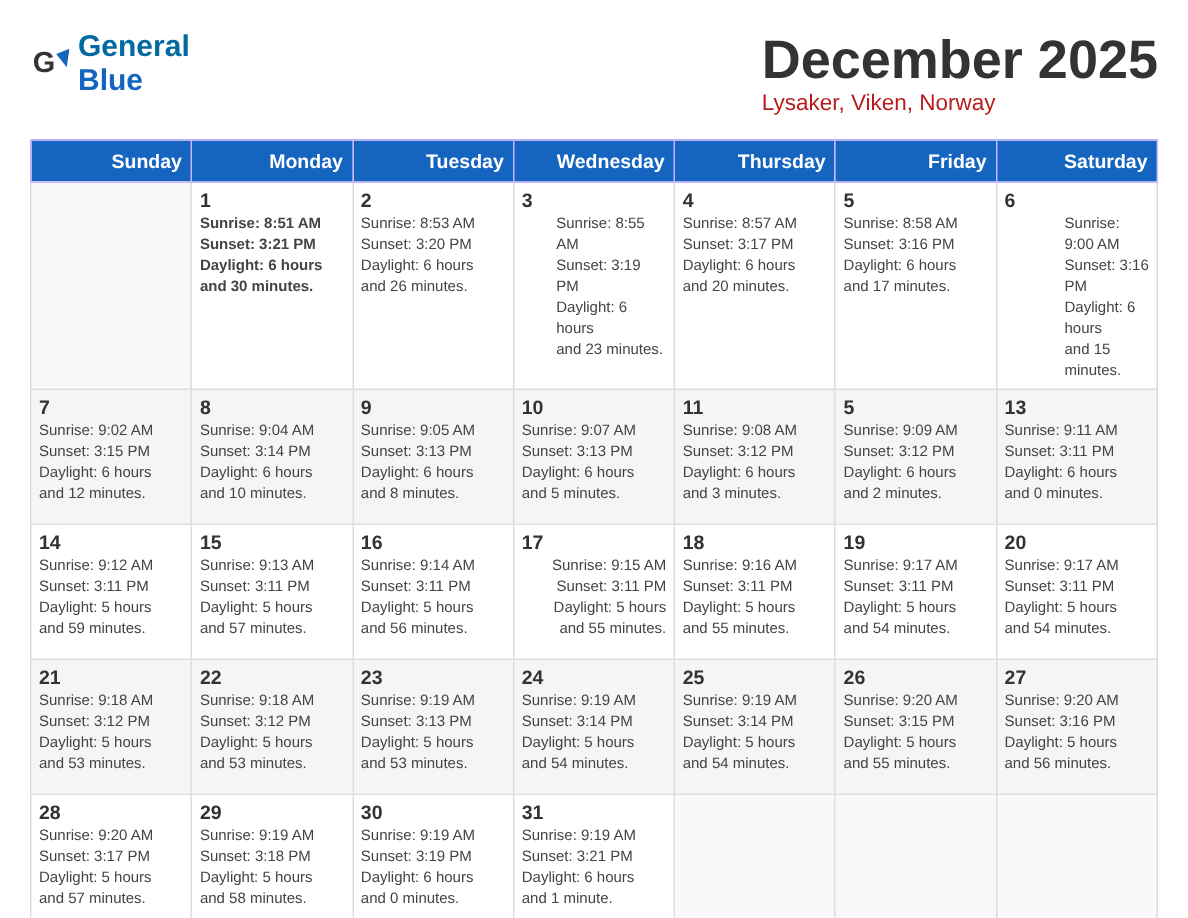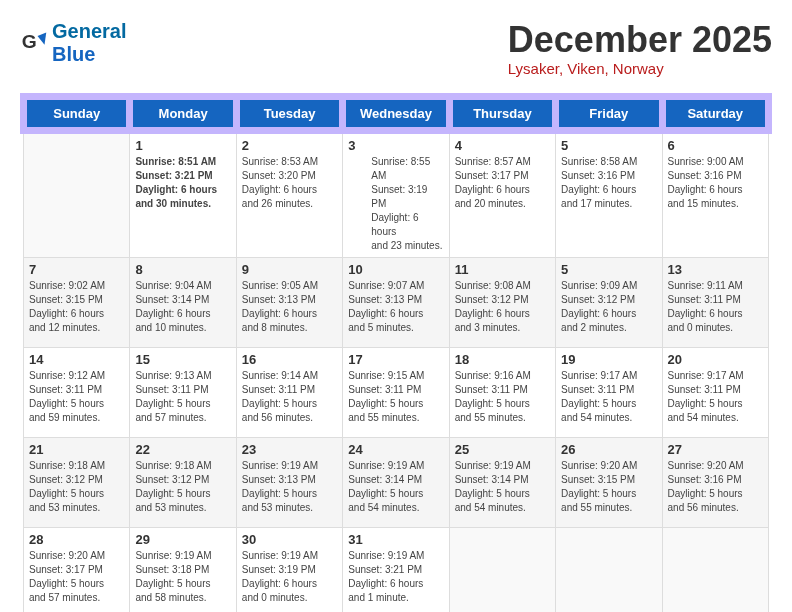--- a/index.html
+++ b/index.html
@@ -42,22 +42,22 @@
       width: 100%;
       border-collapse: collapse;
       table-layout: fixed;
     }
     th {
       background-color: #1565c0;
       color: #fff;
       font-size: 13px;
       font-weight: bold;
       padding: 6px 6px;
-      text-align: center;
-      border: 7px solid #c4b5fd;
+      text-align: right;
+      border: 1px solid #c4b5fd;
     }
     td {
       border: 1px solid #ddd;
       vertical-align: top;
       padding: 4px 5px;
       font-size: 10.5px;
       color: #333;
       height: 90px;
     }
     .day-number {
@@ -147,21 +147,21 @@
         </td>
         <td>
           <span class="day-number">5</span>
           <div class="day-info" style="white-space: pre-line;">Sunrise: 8:58 AM
 Sunset: 3:16 PM
 Daylight: 6 hours
 and 17 minutes.</div>
         </td>
         <td>
           <span class="day-number">6</span>
-          <div class="day-info" style="white-space: pre-line;">Sunrise: 9:00 AM
+          <div class="day-info" style="white-space: pre-line; margin-left: 40px;">Sunrise: 9:00 AM
 Sunset: 3:16 PM
 Daylight: 6 hours
 and 15 minutes.</div>
         </td>
       </tr>
       <tr>
         <td>
           <span class="day-number">7</span>
           <div class="day-info" style="white-space: pre-line;">Sunrise: 9:02 AM
 Sunset: 3:15 PM
@@ -228,21 +228,21 @@
         </td>
         <td>
           <span class="day-number">16</span>
           <div class="day-info" style="white-space: pre-line;">Sunrise: 9:14 AM
 Sunset: 3:11 PM
 Daylight: 5 hours
 and 56 minutes.</div>
         </td>
         <td>
           <span class="day-number">17</span>
-          <div class="day-info" style="white-space: pre-line;">Sunrise: 9:15 AM
+          <div class="day-info" style="white-space: pre-line; text-align: right;">Sunrise: 9:15 AM
 Sunset: 3:11 PM
 Daylight: 5 hours
 and 55 minutes.</div>
         </td>
         <td>
           <span class="day-number">18</span>
           <div class="day-info" style="white-space: pre-line;">Sunrise: 9:16 AM
 Sunset: 3:11 PM
 Daylight: 5 hours
 and 55 minutes.</div>

